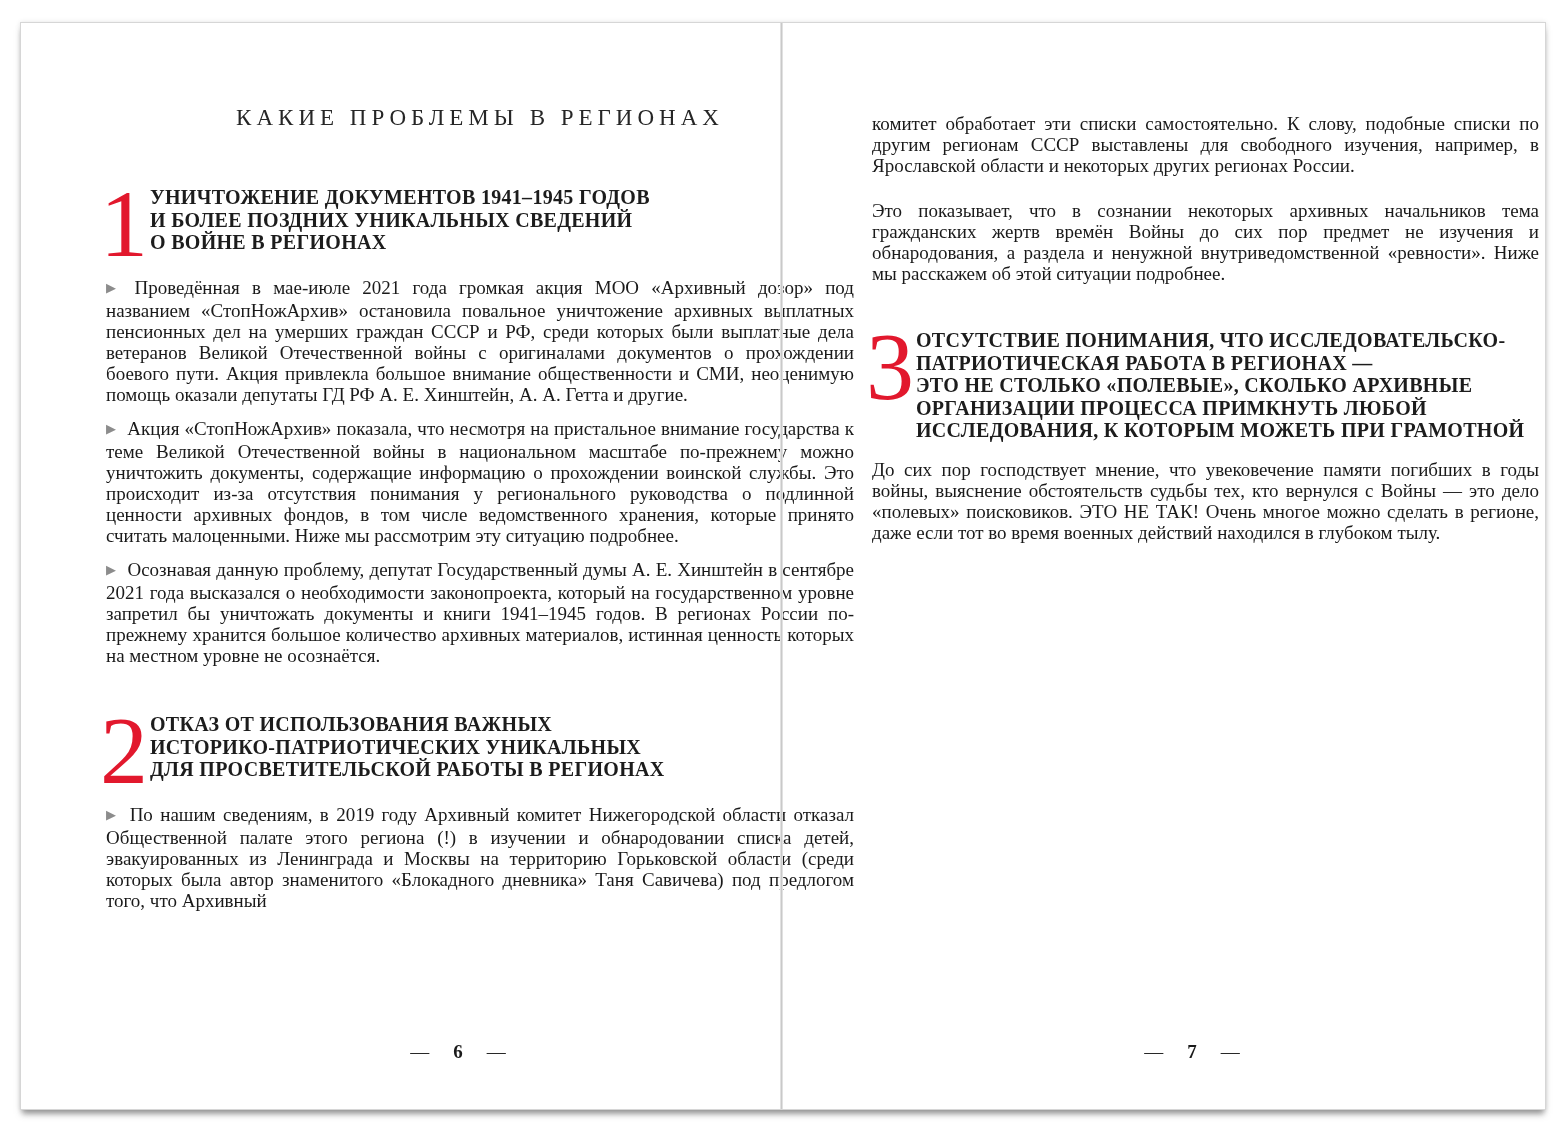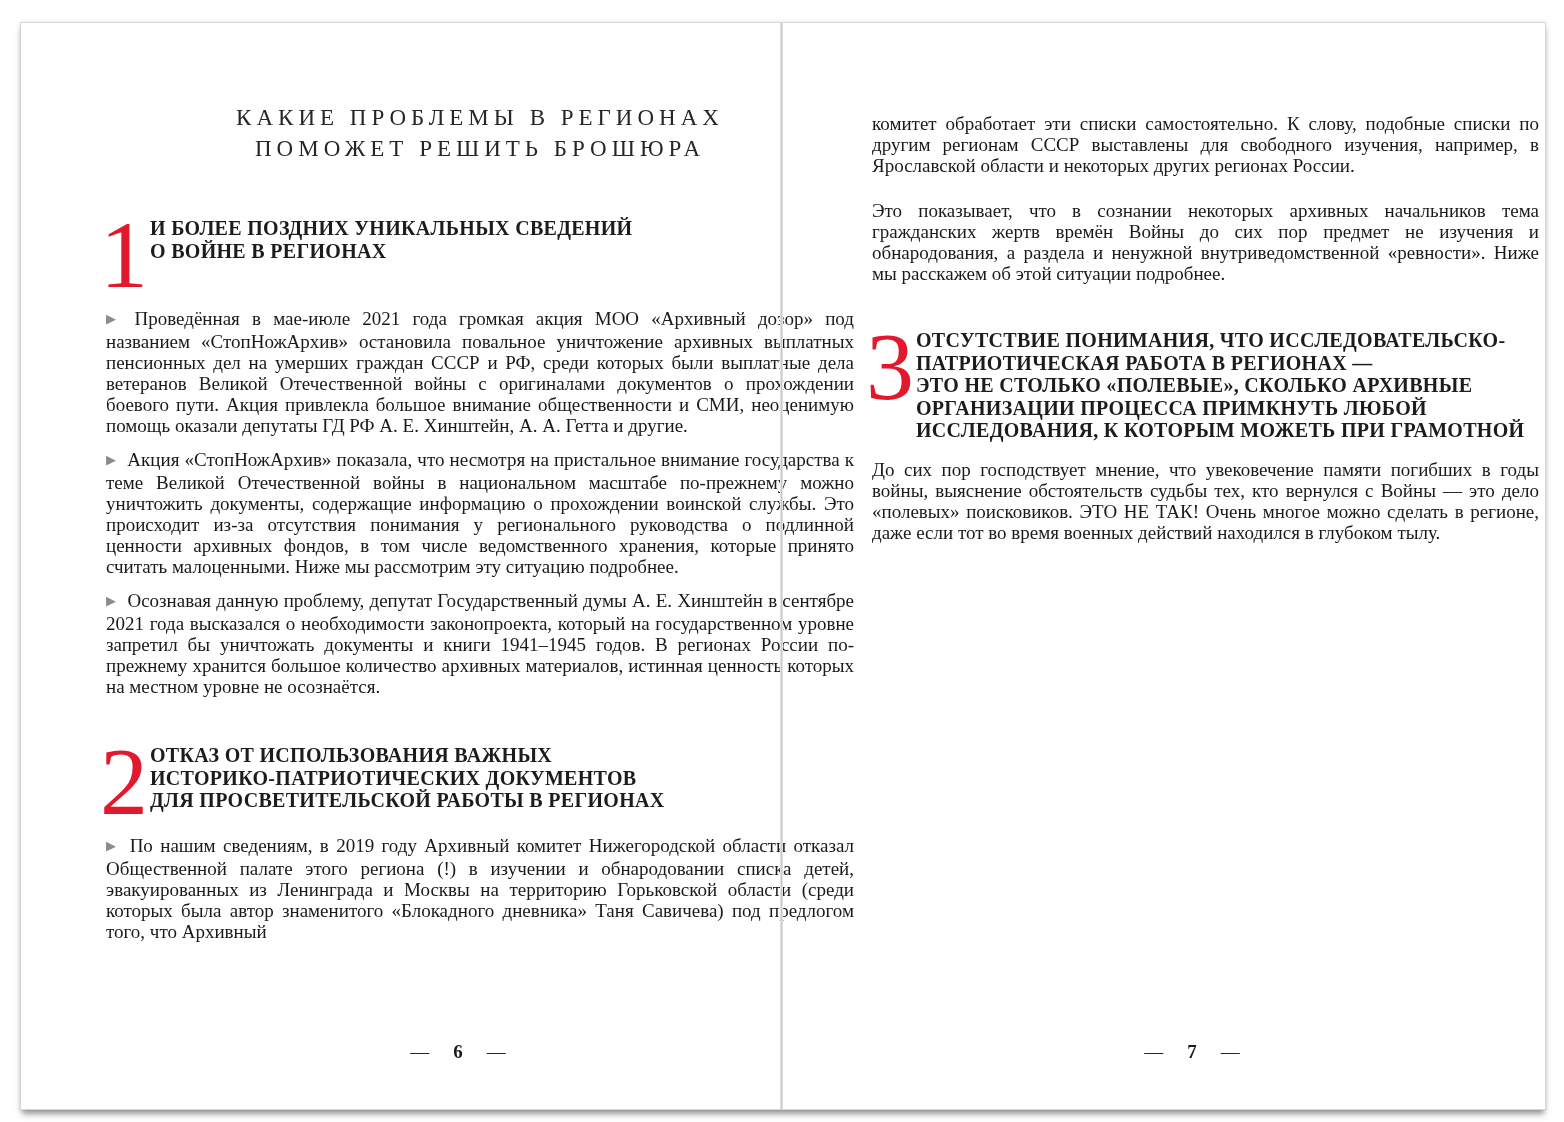--- a/index.html
+++ b/index.html
@@ -112,26 +112,26 @@
 </head>
 <body>
 
 <div class="spread">
 
   <div class="page page-left">
     <div class="inner-left">
 
       <div class="doc-title">
         <div>КАКИЕ ПРОБЛЕМЫ В РЕГИОНАХ</div>
-        <div>ПОМОЖЕТ РЕШИТЬ БРОШЮРА</div>
       </div>
 
       <div class="section mt-sec1">
         <div class="section-number">1</div>
         <div class="section-heading">
+          <div>УНИЧТОЖЕНИЕ ДОКУМЕНТОВ 1941–1945 ГОДОВ</div>
           <div>И БОЛЕЕ ПОЗДНИХ УНИКАЛЬНЫХ СВЕДЕНИЙ</div>
           <div>О ВОЙНЕ В РЕГИОНАХ</div>
         </div>
       </div>
 
       <p class="para mt-p1">
         <span class="bullet">▶</span><span>Проведённая в мае-июле 2021 года громкая акция МОО «Архивный дозор» под названием «СтопНожАрхив» остановила повальное уничтожение архивных выплатных пенсионных дел на умерших граждан СССР и РФ, среди которых были выплатные дела ветеранов Великой Отечественной войны с оригиналами документов о прохождении боевого пути. Акция привлекла большое внимание общественности и СМИ, неоценимую помощь оказали депутаты ГД РФ А. Е. Хинштейн, А. А. Гетта и другие.</span>
       </p>
 
       <p class="para">
@@ -139,21 +139,21 @@
       </p>
 
       <p class="para">
         <span class="bullet">▶</span><span>Осознавая данную проблему, депутат Государственный думы А. Е. Хинштейн в сентябре 2021 года высказался о необходимости законопроекта, который на государственном уровне запретил бы уничтожать документы и книги 1941–1945 годов. В регионах России по-прежнему хранится большое количество архивных материалов, истинная ценность которых на местном уровне не осознаётся.</span>
       </p>
 
       <div class="section mt-sec2">
         <div class="section-number">2</div>
         <div class="section-heading">
           <div>ОТКАЗ ОТ ИСПОЛЬЗОВАНИЯ ВАЖНЫХ</div>
-          <div>ИСТОРИКО-ПАТРИОТИЧЕСКИХ ДОКУМЕНТОВ</div>
+          <div>ИСТОРИКО-ПАТРИОТИЧЕСКИХ УНИКАЛЬНЫХ</div>
           <div>ДЛЯ ПРОСВЕТИТЕЛЬСКОЙ РАБОТЫ В РЕГИОНАХ</div>
         </div>
       </div>
 
       <p class="para mt-p4">
         <span class="bullet">▶</span><span>По нашим сведениям, в 2019 году Архивный комитет Нижегородской области отказал Общественной палате этого региона (!) в изучении и обнародовании списка детей, эвакуированных из Ленинграда и Москвы на территорию Горьковской области (среди которых была автор знаменитого «Блокадного дневника» Таня Савичева) под предлогом того, что Архивный</span>
       </p>
 
     </div>
     <div class="footer">

